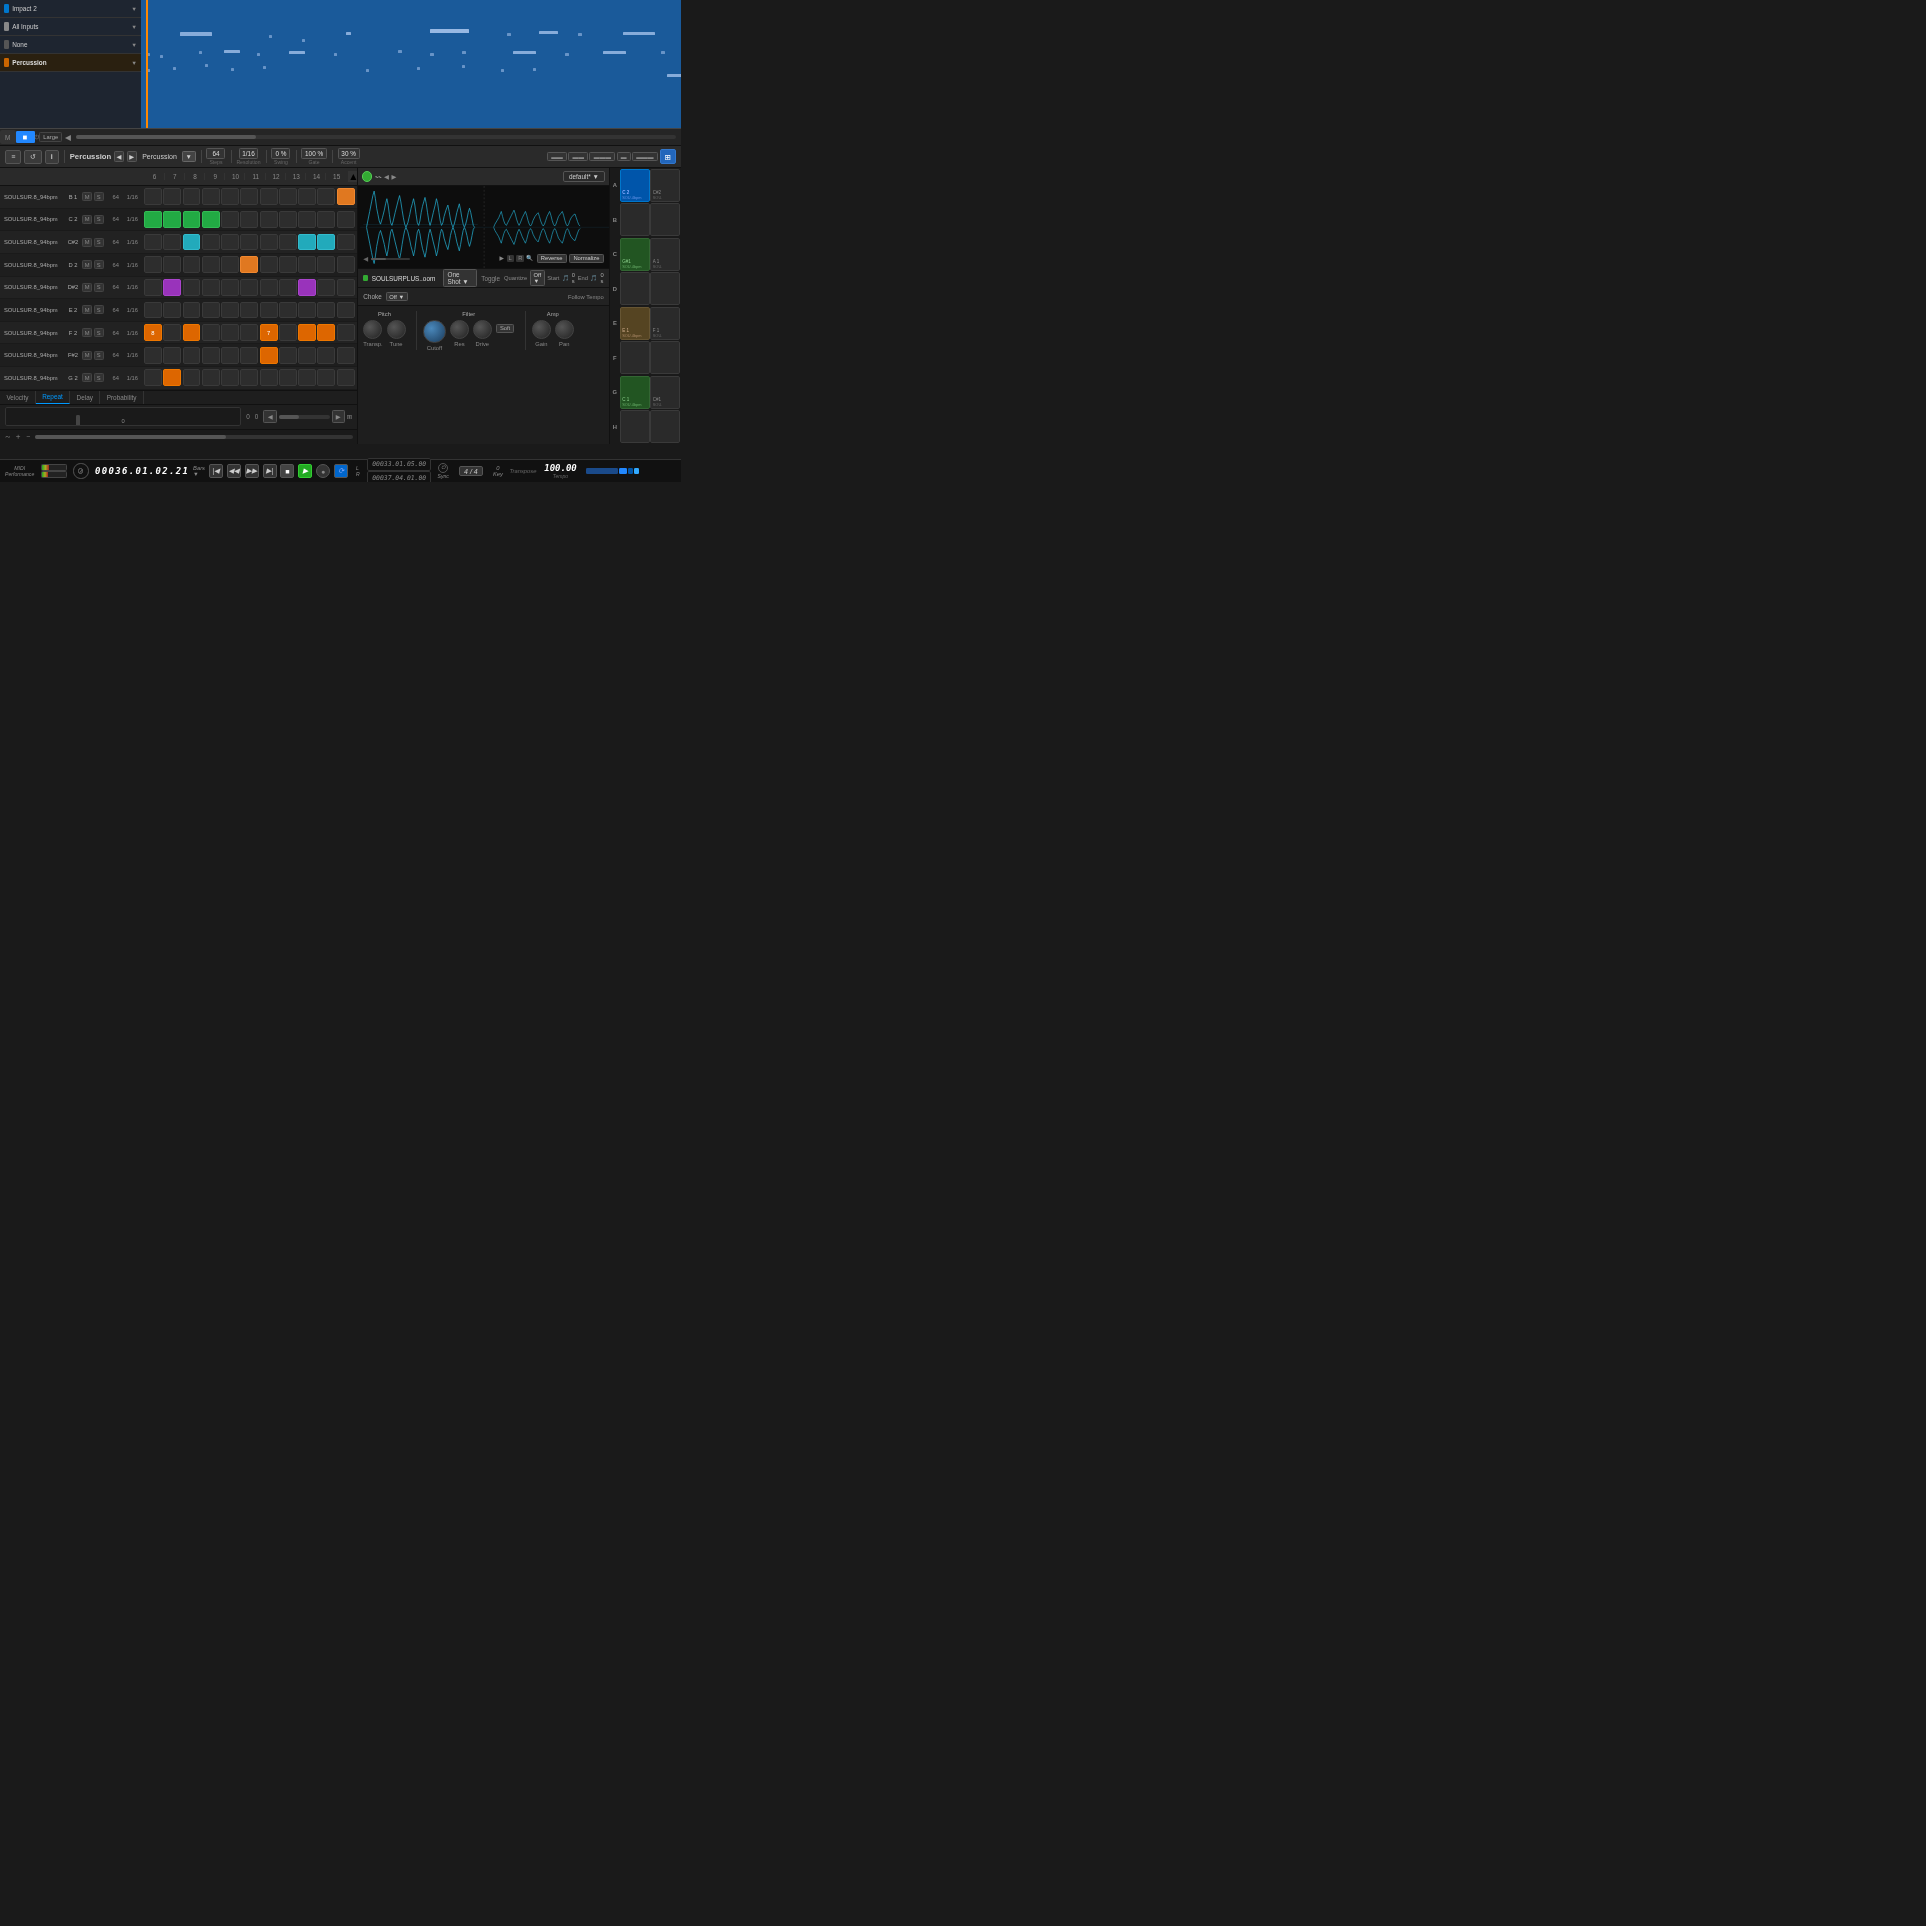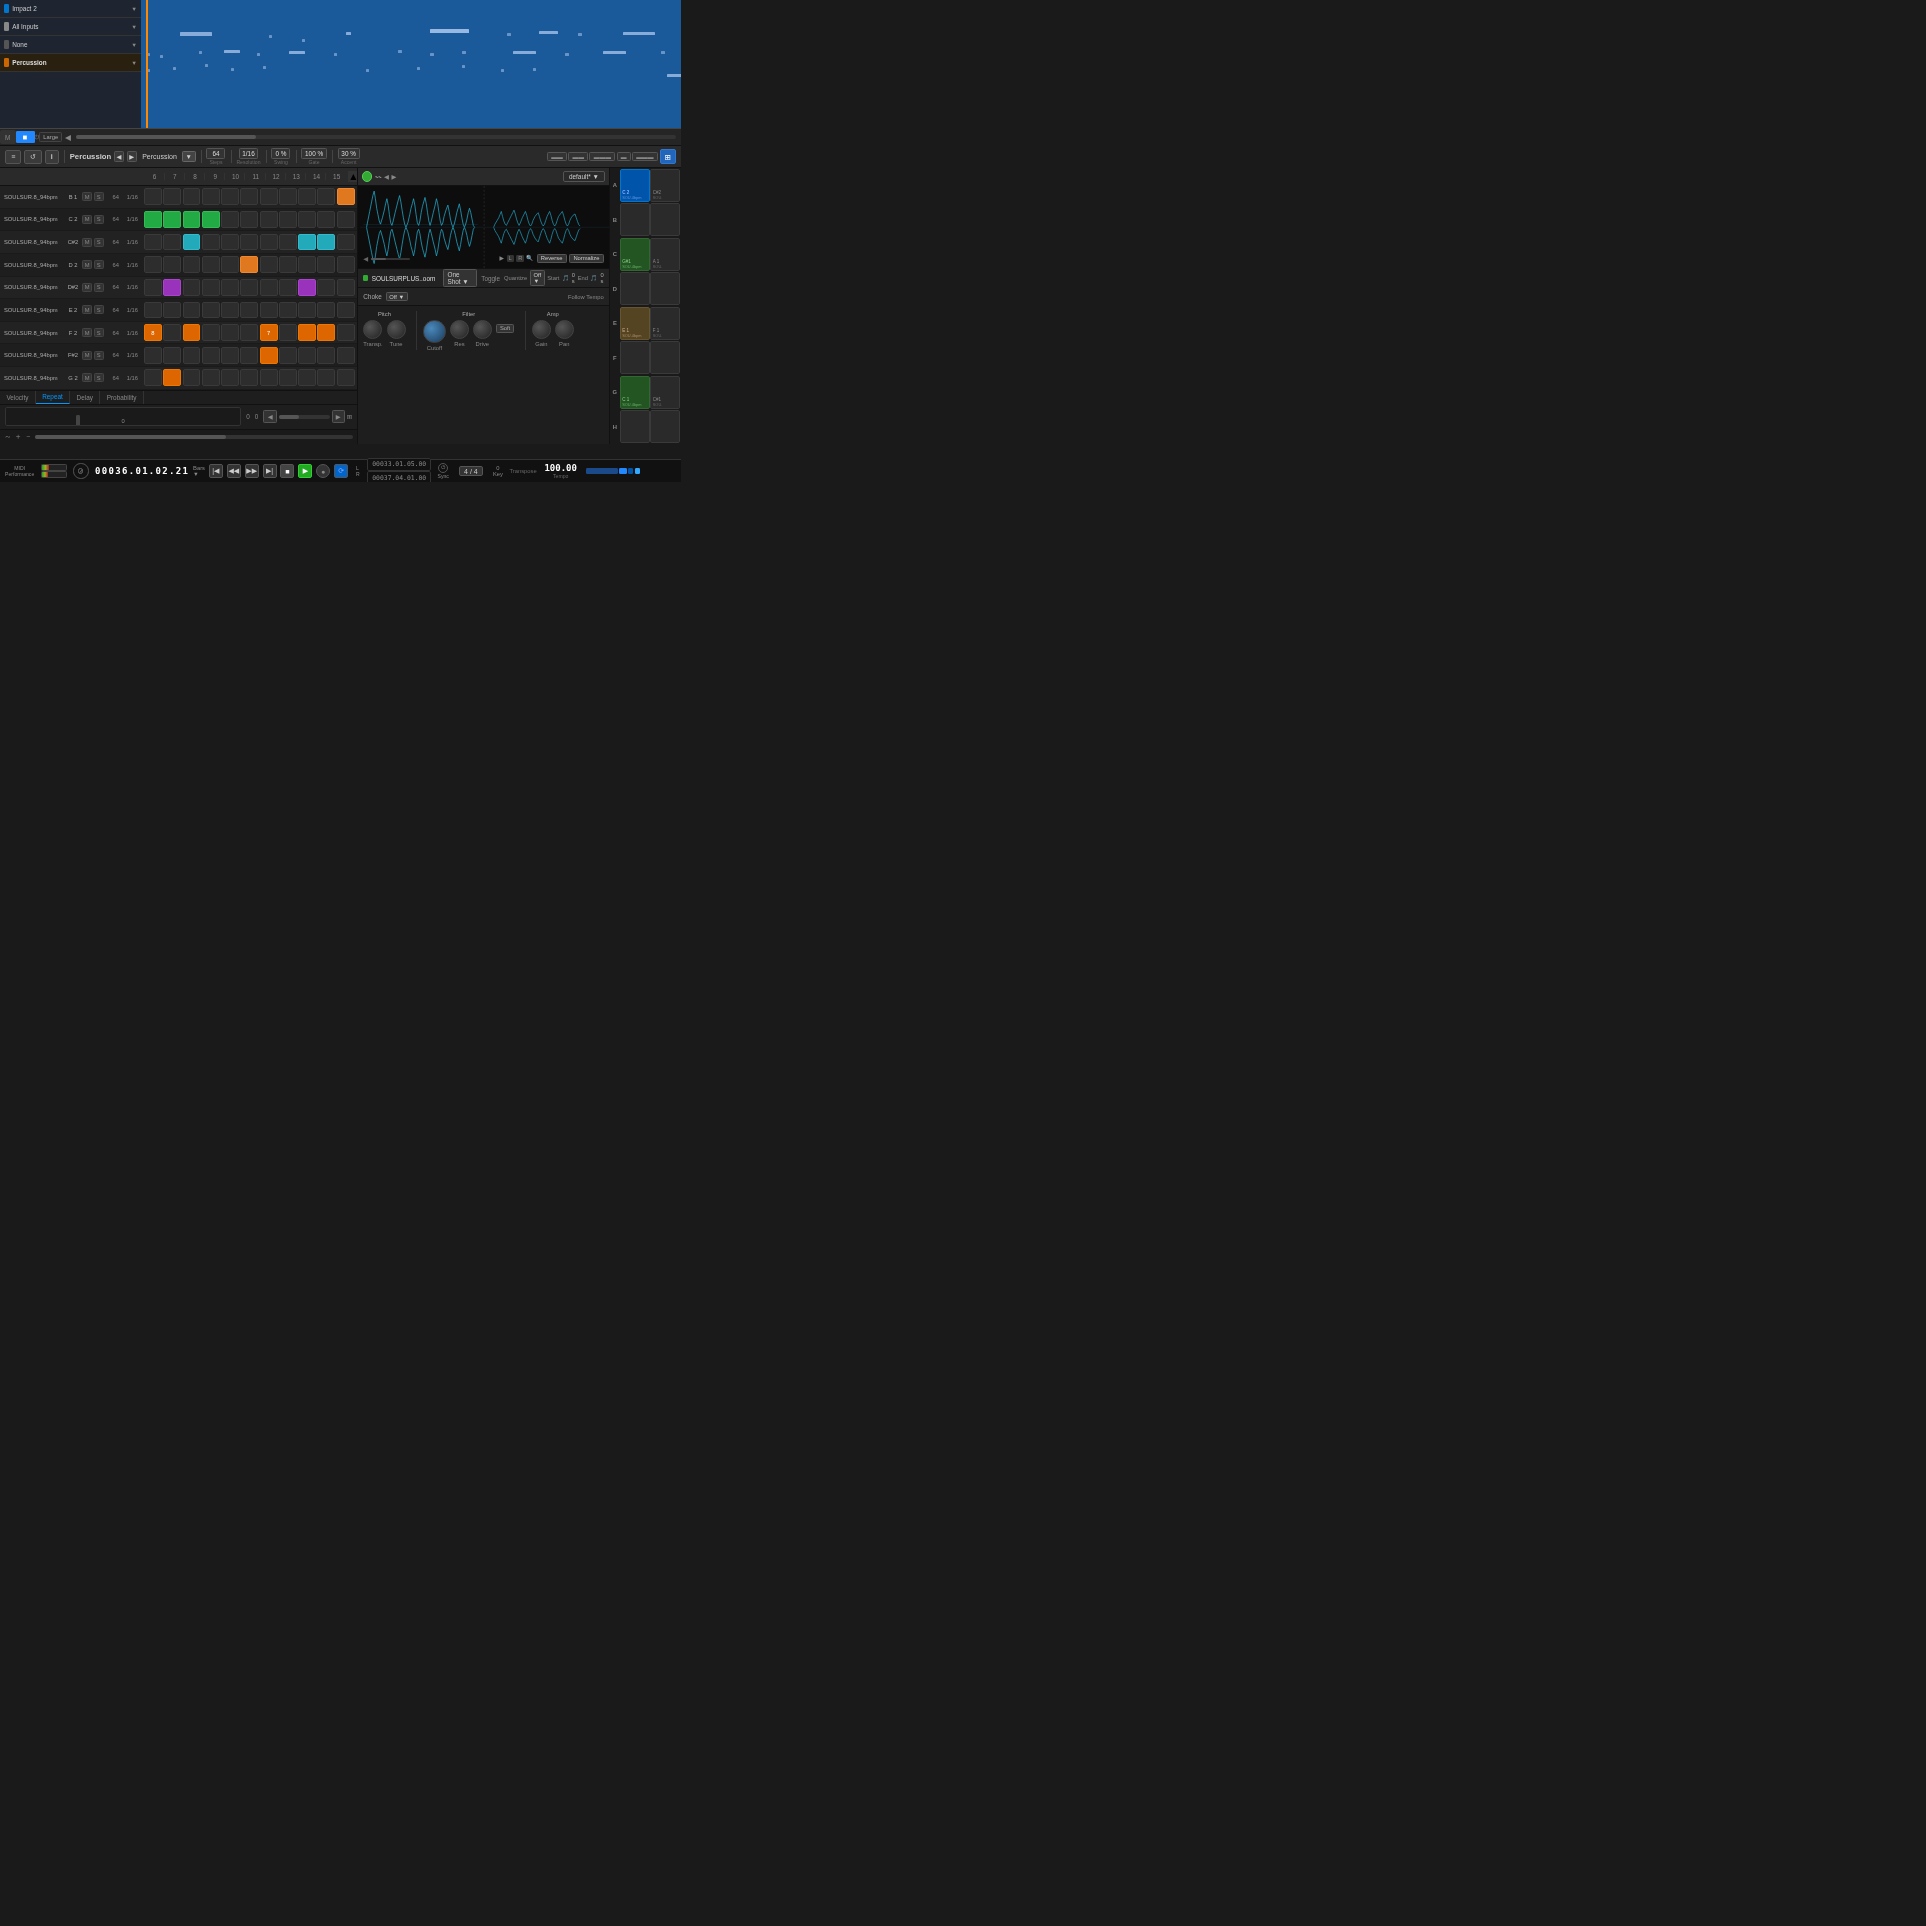--- a/index.html
+++ b/index.html
@@ -442,20 +442,21 @@
       bottom: 0;
       left: 0;
       width: 100%;
       height: 23px;
       background: #111;
       display: flex;
       align-items: center;
       padding: 0 5.1px;
       gap: 3.9px;
       border-top: 0.6px solid #333;
+      font-style: italic;
     }
 
     .transport-btn {
       width: 14px;
       height: 14px;
       background: #333;
       border: 0.6px solid #555;
       border-radius: 1.9px;
       display: flex;
       align-items: center;

